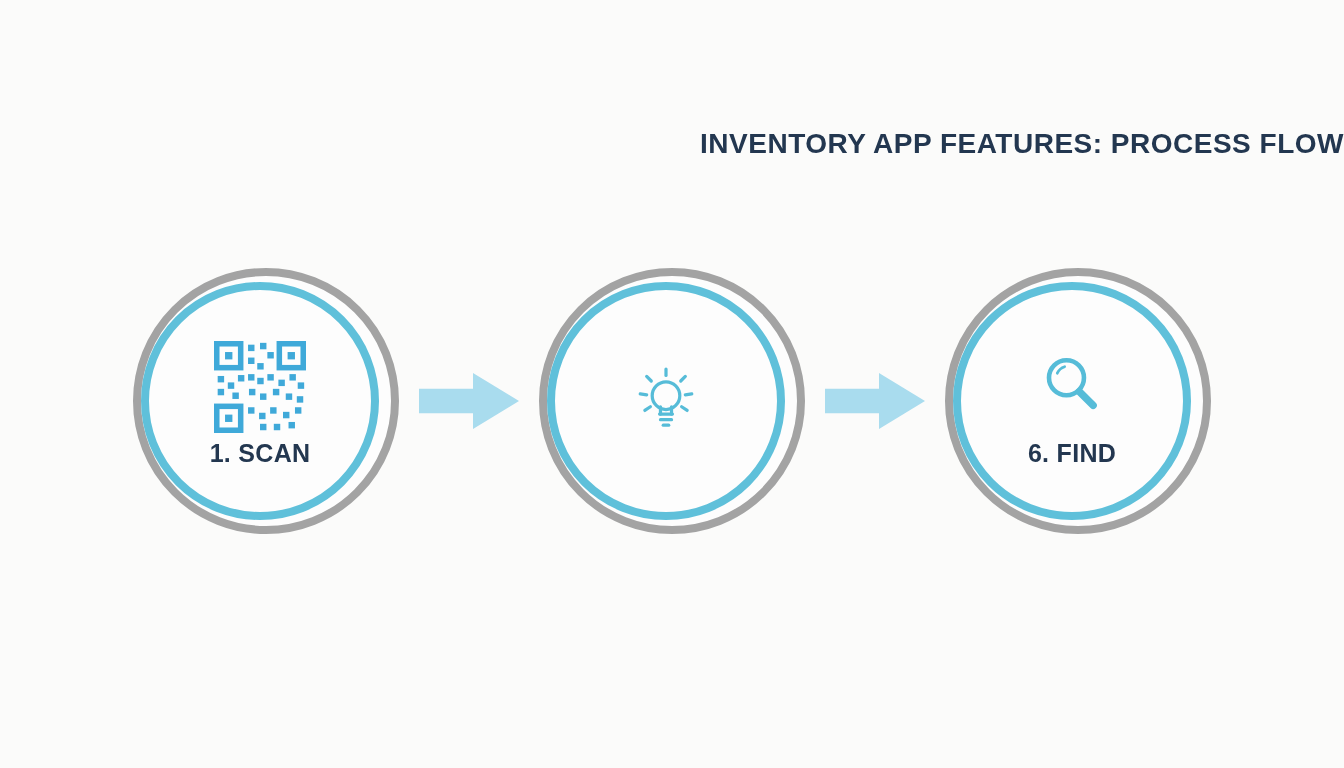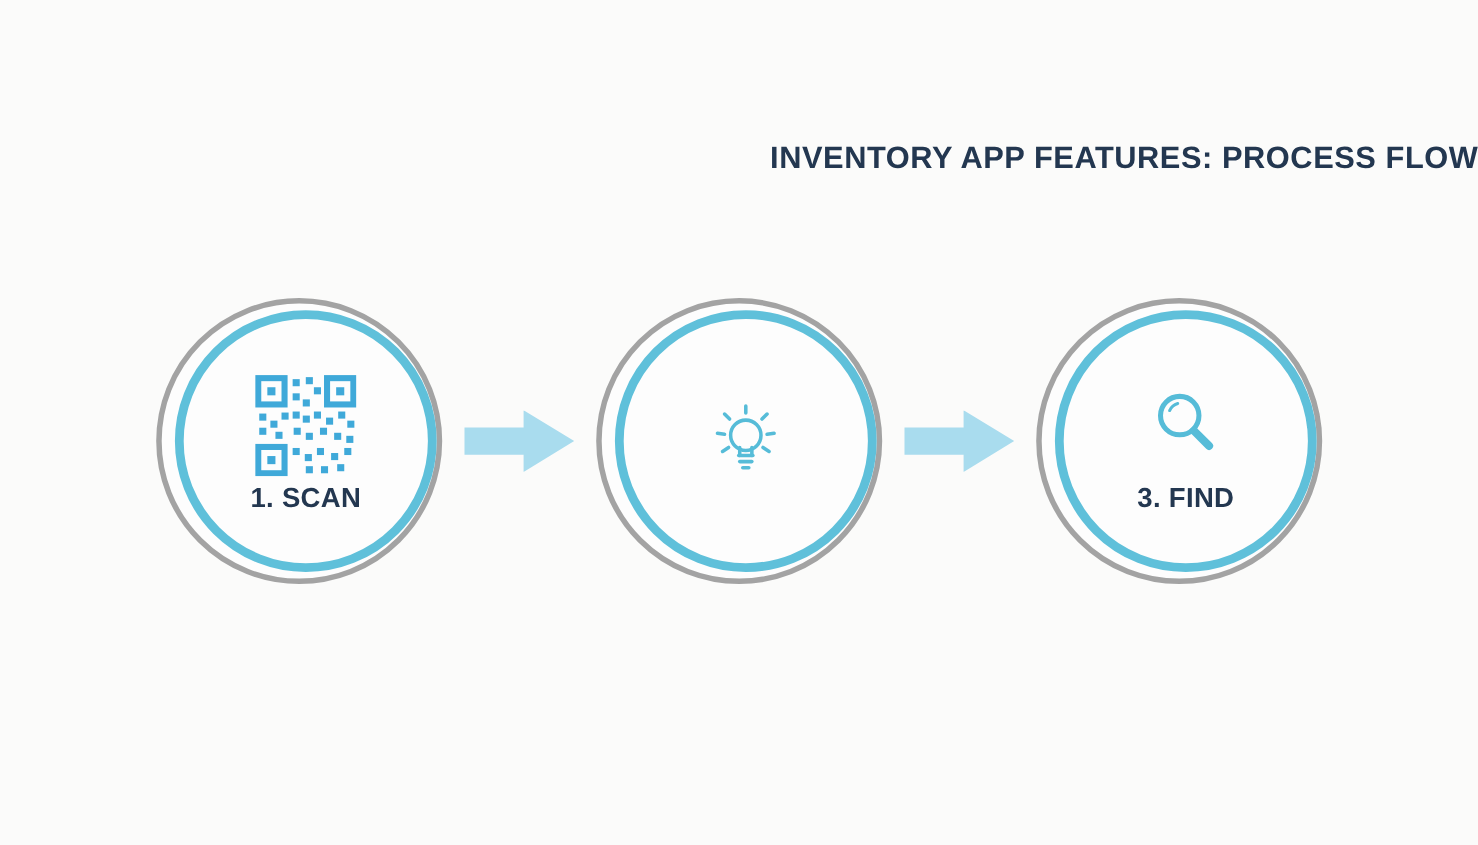--- a/index.html
+++ b/index.html
@@ -33,25 +33,25 @@
     left: 0;
     width: 100%;
     height: 262px;
     display: flex;
     align-items: center;
     justify-content: center;
   }
   .step-circle-outer {
     width: 250px;
     height: 250px;
-    border: 5px solid #a3a3a3;
+    border: 8px solid #a3a3a3;
     border-radius: 50%;
     display: flex;
     align-items: center;
-    justify-content: flex-end;
+    justify-content: flex-start;
     background: #fdfdfd;
     flex: 0 0 auto;
   }
   .step-circle-inner {
     width: 222px;
     height: 222px;
     border: 8px solid #5fc0da;
     border-radius: 50%;
     display: flex;
     flex-direction: column;
@@ -168,18 +168,18 @@
 
     <div class="step-circle-outer">
       <div class="step-circle-inner">
         <div class="step-icon icon-stroke">
           <svg viewBox="0 0 100 100" fill="none" stroke="currentColor">
             <circle cx="44" cy="40" r="19" stroke-width="5"></circle>
             <path d="M34 35 a 13 13 0 0 1 8 -7" stroke-width="3" stroke-linecap="round"></path>
             <line x1="58" y1="55" x2="73" y2="70" stroke-width="8" stroke-linecap="round"></line>
           </svg>
         </div>
-        <div class="step-label">3. FIND</div>
+        <div class="step-label">6. FIND</div>
       </div>
     </div>
 
   </div>
 </div>
 
 </body></html>

